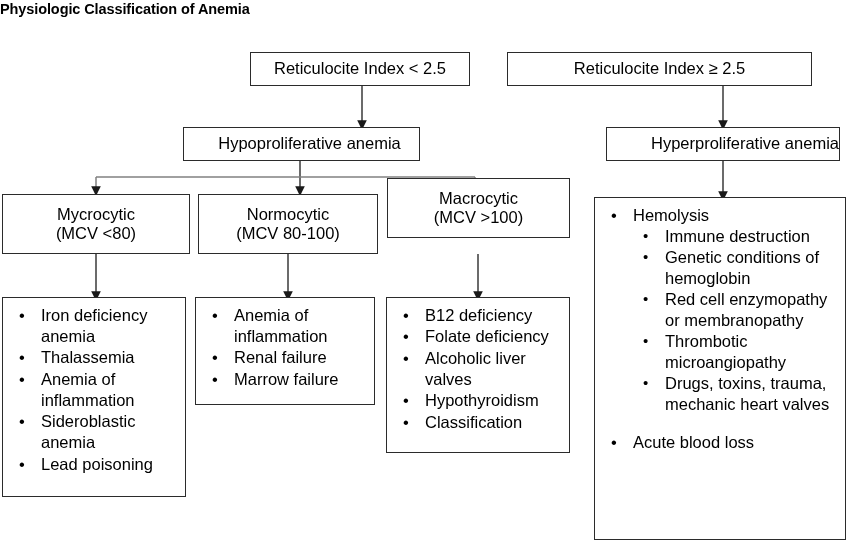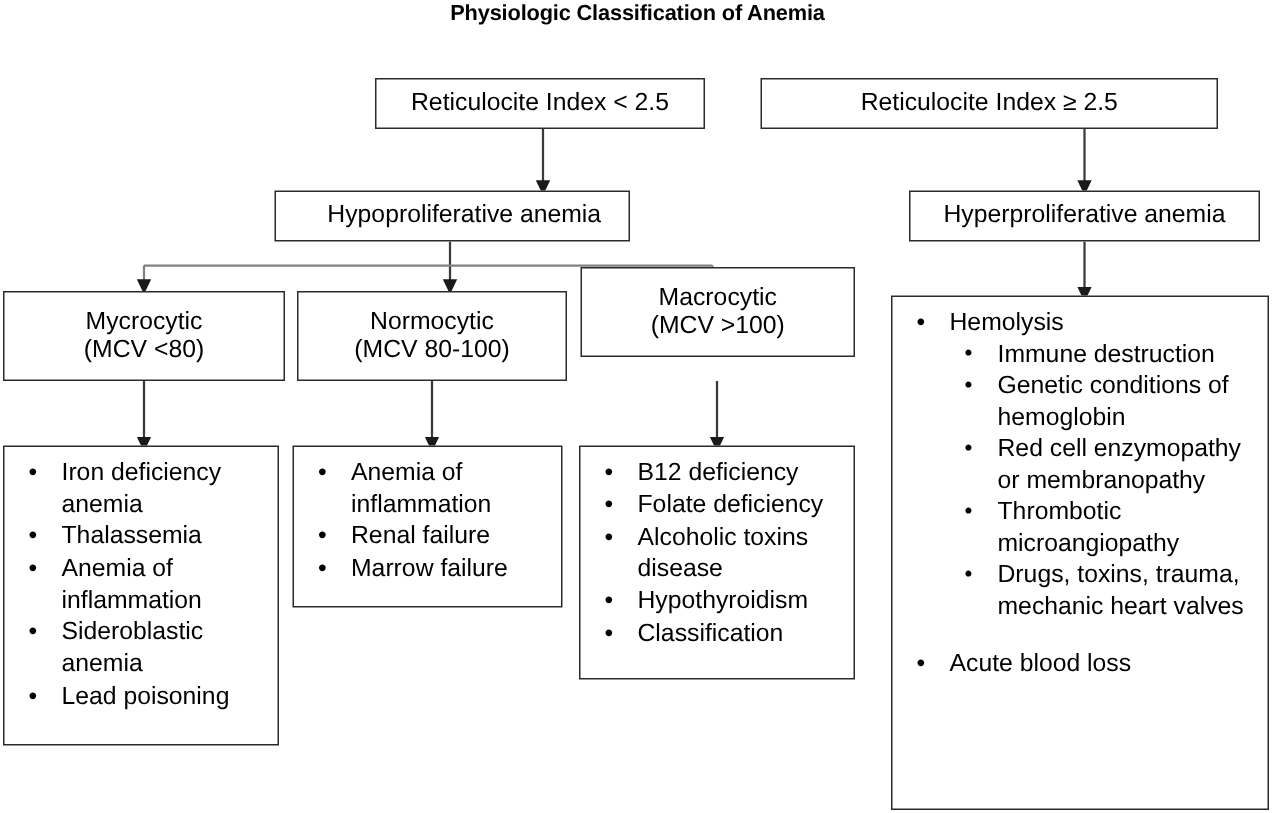--- a/index.html
+++ b/index.html
@@ -16,21 +16,20 @@
     width: 850px;
     height: 542px;
     overflow: hidden;
     background: #ffffff;
   }
   .title {
     position: absolute;
     left: 0;
     top: 1px;
     width: 850px;
-    text-align: center;
     font-size: 14.5px;
     font-weight: bold;
     letter-spacing: -0.1px;
   }
   .box {
     position: absolute;
     box-sizing: border-box;
     border: 1.6px solid #2b2b2b;
     background: #ffffff;
     display: flex;
@@ -138,21 +137,21 @@
   </div>
 
   <div class="box" style="left:507px; top:52px; width:305px; height:34px;">
     <span class="lines">Reticulocite Index ≥ 2.5</span>
   </div>
 
   <div class="box" style="left:183px; top:127px; width:237px; height:34px;padding-left:16px;">
     <span class="lines">Hypoproliferative anemia</span>
   </div>
 
-  <div class="box" style="left:606px; top:127px; width:234px; height:34px;">
+  <div class="box" style="left:606px; top:127px; width:234px; height:34px;text-align:right;">
     <span class="lines">Hyperproliferative anemia</span>
   </div>
 
   <div class="box" style="left:2px; top:194px; width:188px; height:60px;">
     <span class="lines">
       <span>Mycrocytic</span><br>
       <span>(MCV &lt;80)</span>
     </span>
   </div>
 
@@ -217,21 +216,21 @@
       <li>
         <span class="bullet">•</span>
         <span>B12 deficiency</span>
       </li>
       <li>
         <span class="bullet">•</span>
         <span>Folate deficiency</span>
       </li>
       <li>
         <span class="bullet">•</span>
-        <span>Alcoholic toxins disease</span>
+        <span>Alcoholic liver valves</span>
       </li>
       <li>
         <span class="bullet">•</span>
         <span>Hypothyroidism</span>
       </li>
       <li>
         <span class="bullet">•</span>
         <span>Classification</span>
       </li>
     </ul>

